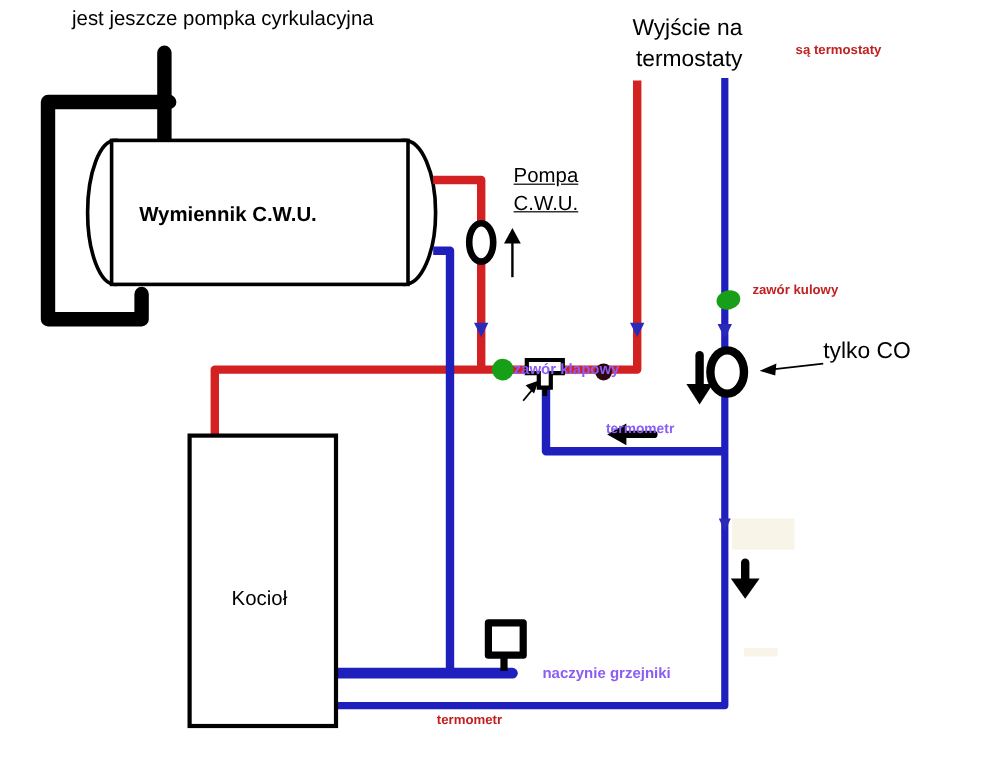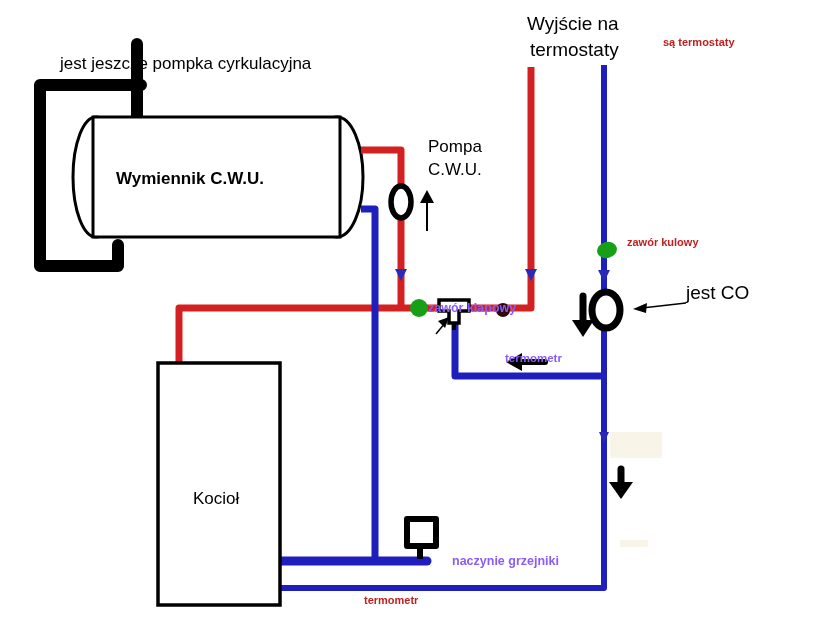--- a/index.html
+++ b/index.html
@@ -68,43 +68,43 @@
 
     <path d="M395 269 L407 269 L401 281 Z" fill="#2a2ab8"></path>
     <path d="M525 269 L537 269 L531 281 Z" fill="#2a2ab8"></path>
     <path d="M598 270 L610 270 L604 282 Z" fill="#2a2ab8"></path>
     <path d="M599 432 L609 432 L604 443 Z" fill="#2a2ab8"></path>
 
     <line x1="420" y1="546" x2="420" y2="559" stroke="#000" stroke-width="6"></line>
     <path d="M407 519 L436 519 L436 546 L407 546 Z" fill="#fff" stroke="#000" stroke-width="6" stroke-linejoin="round"></path>
   </svg>
 
-  <div class="lbl lbl-black-lg" style="left:60px;top:5px;line-height:22px;margin-top:48px;">
+  <div class="lbl lbl-black-lg" style="left:60px;top:5px;line-height:22px;">
     <div>jest jeszcze pompka cyrkulacyjna</div>
   </div>
 
   <div class="lbl lbl-black-xl" style="left:527px;top:11px;line-height:26px;">
     <div>Wyjście na</div>
     <div>termostaty</div>
   </div>
 
   <div class="lbl lbl-red-sm" style="left:663px;top:36px;">są termostaty</div>
 
   <div class="lbl lbl-black-lg" style="left:116px;top:168px;font-weight:bold;">Wymiennik C.W.U.</div>
 
-  <div class="lbl lbl-black-lg" style="left:428px;top:135px;line-height:23px;">
+  <div class="lbl lbl-black-lg" style="left:428px;top:135px;line-height:23px;text-decoration:underline;">
     <div>Pompa</div>
     <div>C.W.U.</div>
   </div>
 
   <div class="lbl lbl-red-sm" style="left:627px;top:236px;">zawór kulowy</div>
 
   <div class="lbl lbl-red" style="left:428px;top:269px;">zawór klapowy</div>
 
-  <div class="lbl lbl-black-xl" style="left:686px;top:281px;">jest CO</div>
+  <div class="lbl lbl-black-xl" style="left:686px;top:281px;">tylko CO</div>
 
 
   <div class="lbl lbl-red" style="left:505px;top:319px;font-size:11.5px;">termometr</div>
 
   <div class="lbl lbl-black-lg" style="left:193px;top:488px;">Kocioł</div>
 
   <div class="lbl lbl-red" style="left:452px;top:522px;">naczynie grzejniki</div>
 
   <div class="lbl lbl-red-sm" style="left:364px;top:594px;">termometr</div>
 

